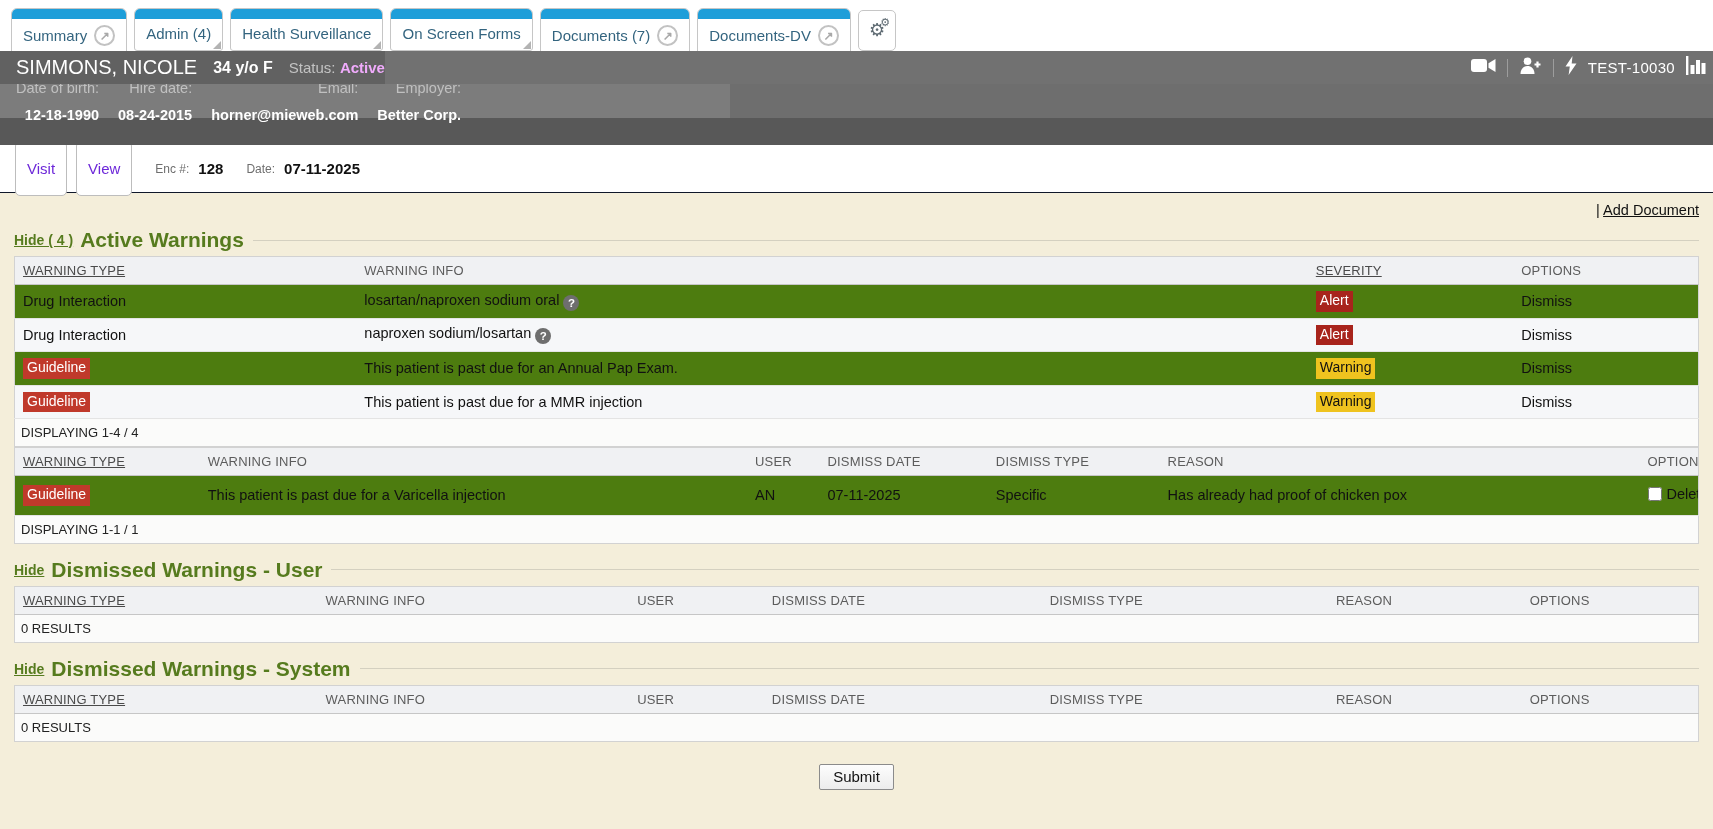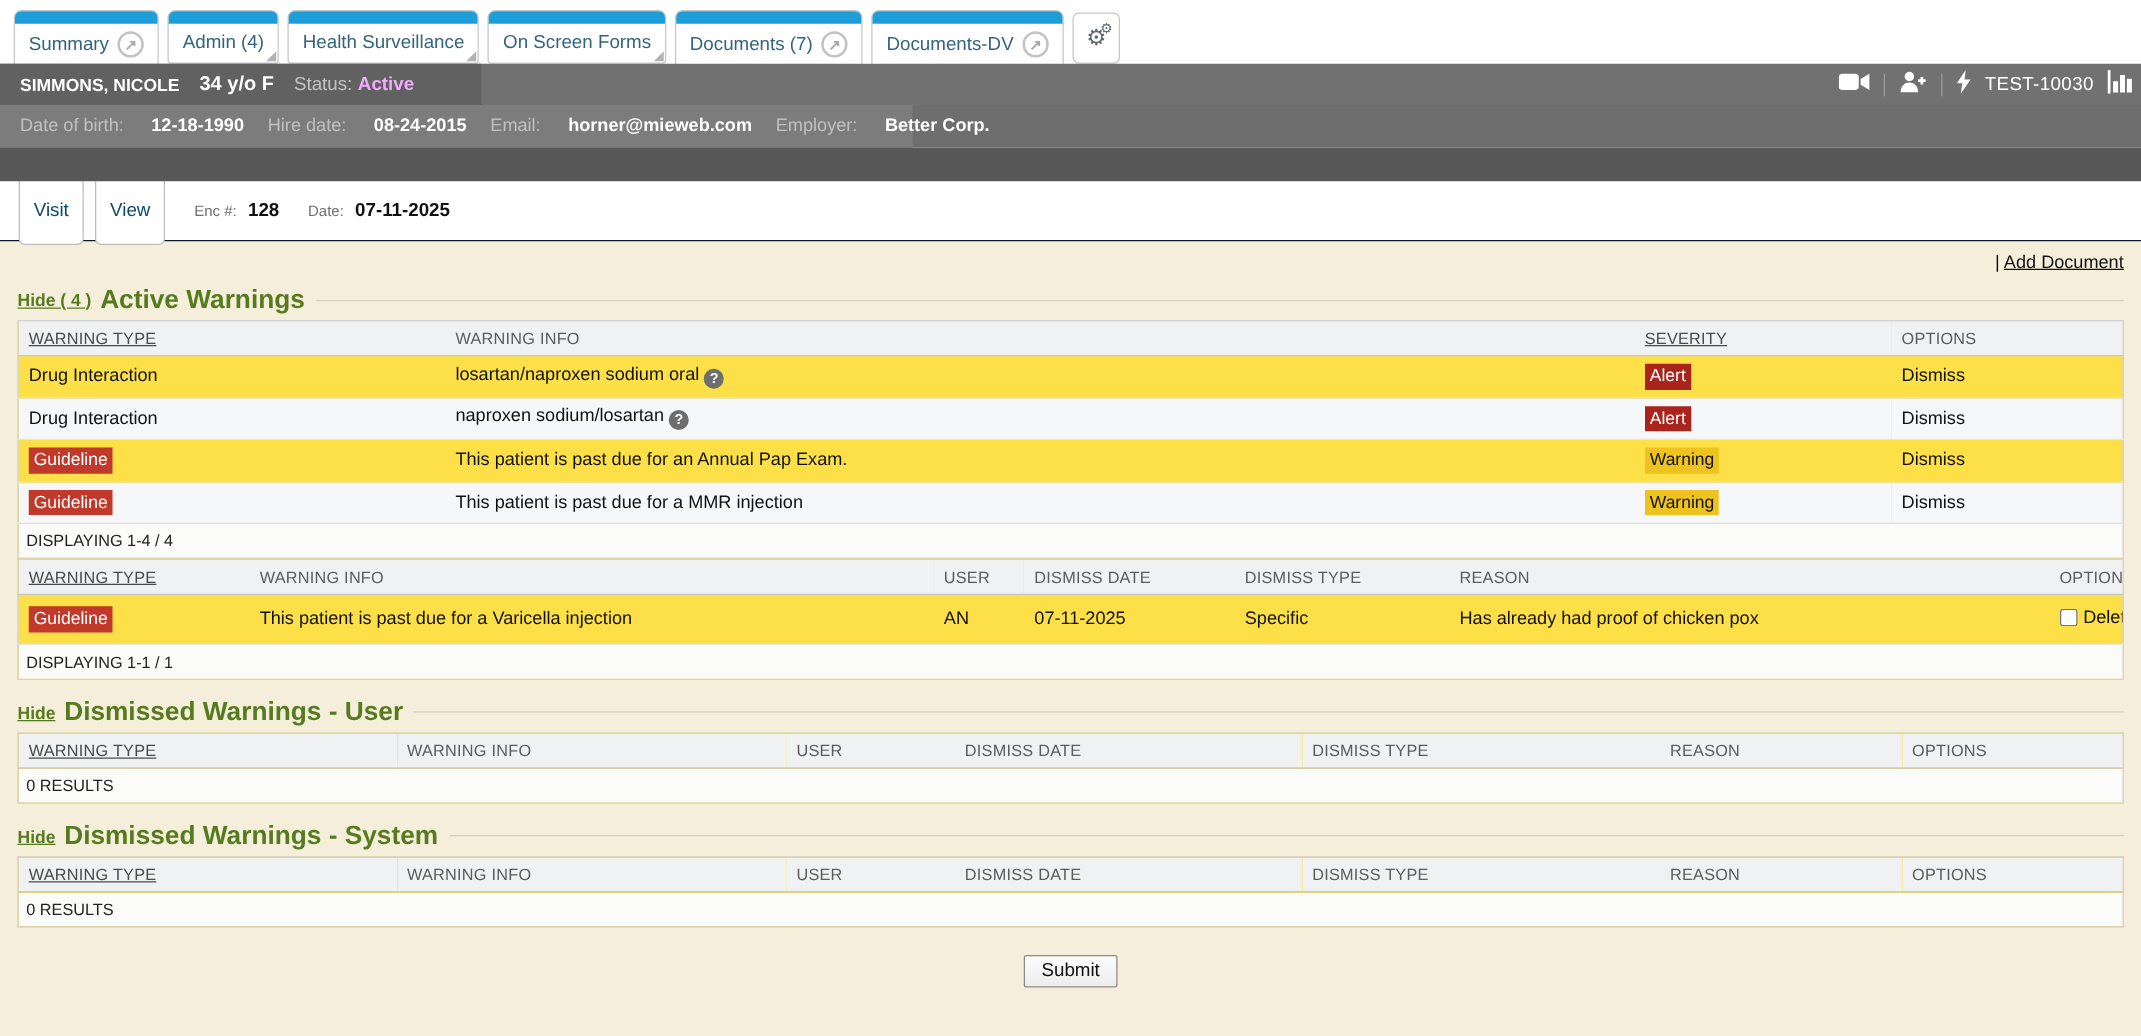--- a/index.html
+++ b/index.html
@@ -26,58 +26,58 @@
     padding:8px 10px 9px; font-size:18px; color:#5f6b73; margin-top:2px; cursor:pointer; }
   .gear-small { position:absolute; font-size:11px; right:5px; top:5px; color:#5f6b73; }
   .red-annotation { position:absolute; top:-9px; right:-7px; width:139px; height:58px;
     border:6px solid #ea332a; z-index:20; pointer-events:none; }
 
   
   .pheader { height:94px; color:#fff; position:relative; }
   .ph-row1 { height:33px; background:#717171; display:flex; align-items:center; position:relative; }
   .ph-id-box { background:#616161; width:385px; height:100%; display:flex;
     align-items:center; gap:16px; padding:0 16px; white-space:nowrap; }
-  .pname { font-weight:bold; font-size:14px; }
+  .pname { font-weight:normal; font-size:20px; }
   .page-sex { font-size:16px; font-weight:600; }
   .ph-label { color:#c3c3c3; font-size:15px; }
   .ph-value { color:#f0abfc; font-size:15px; font-weight:600; }
   .ph-icons { position:absolute; right:6px; top:0; height:33px; display:flex;
     align-items:center; gap:11px;text-align:right; }
   .vdiv { width:1px; height:18px; background:#9d9d9d; }
   .chart-id { font-size:15px; letter-spacing:.3px; font-weight:400; }
   .ph-row2 { height:34px; background:#6e6e6e; }
   .ph-demo-box { background:#7c7c7c; width:730px; height:100%; display:flex;
     align-items:center; gap:19px; padding:0 16px; white-space:nowrap; }
-  .demo-pair { display:flex; gap:22px; align-items:flex-end; }
+  .demo-pair { display:flex; gap:11px; align-items:flex-end;flex-direction:column; }
   .demo-label { color:#c0c0c0; font-size:14.5px; }
   .demo-value { color:#fff; font-size:14.5px; font-weight:600; }
   .ph-row3 { height:27px; background:#585858; }
 
   
   .encbar { height:47px; background:#fff; display:flex; align-items:center;
     padding-left:15px; gap:9px; }
   .encbtn { padding:18px 11px; border:1px solid #bdbdbd; border-radius:5px;
-    background:#fff; color:#0c4a6e; font-size:15px; cursor:pointer;
+    background:#fff; color:#6d28d9; font-size:15px; cursor:pointer;
     font-family:"Liberation Sans", sans-serif; }
   .enc-label { color:#6e6e6e; font-size:12px; margin-left:14px; }
   .enc-value { color:#111; font-size:15px; font-weight:bold; }
 
   
   .content { height:814px; background:#f4eeda; border-top:1px solid #0f172a;
     padding:0 14px; }
   .adddoc-line { text-align:right; padding-top:9px; font-size:14.5px; color:#111; height:29px; }
   .adddoc-link { text-decoration:underline; color:#111; cursor:pointer; }
   .section-head { display:flex; align-items:center; margin:4px 0 2px; height:28px; }
   .section-head.spaced { margin-top:12px; }
   .hide-link { color:#567b1e; font-weight:bold; font-size:14px;
     text-decoration:underline; cursor:pointer; margin-right:7px; white-space:nowrap; }
   .section-title { color:#567b1e; font-weight:bold; font-size:21px; white-space:nowrap; }
   .rule { flex:1; height:1px; background:#d4d0c0; margin-left:9px; }
 
-  table.wtable { width:100%; border-collapse:collapse; background:#fde047;
+  table.wtable { width:100%; border-collapse:collapse; background:#4d7c0f;
     border:1px solid #d2d2d2; table-layout:fixed; }
   .wtable th { background:#f0f1f3; color:#5c5c5c; font-weight:normal; font-size:13px;
     text-align:left; padding:6px 8px; border-bottom:1px solid #c6c6c6;
     letter-spacing:.2px; white-space:nowrap; overflow:hidden; }
   .wtable th .sortable { text-decoration:underline; color:#4a4a4a; cursor:pointer; }
   .wtable td { padding:6px 8px; font-size:14.5px; color:#111;
     border-bottom:1px solid #e4e4e4; white-space:nowrap; overflow:hidden; }
   .wtable tr.alt td { background:#f6f7f9; }
   .wtable tr.roomy td { padding:9px 8px; }
   .wtable td.tfoot-row { text-align:left; background:#fbfbfa; font-size:13px;

